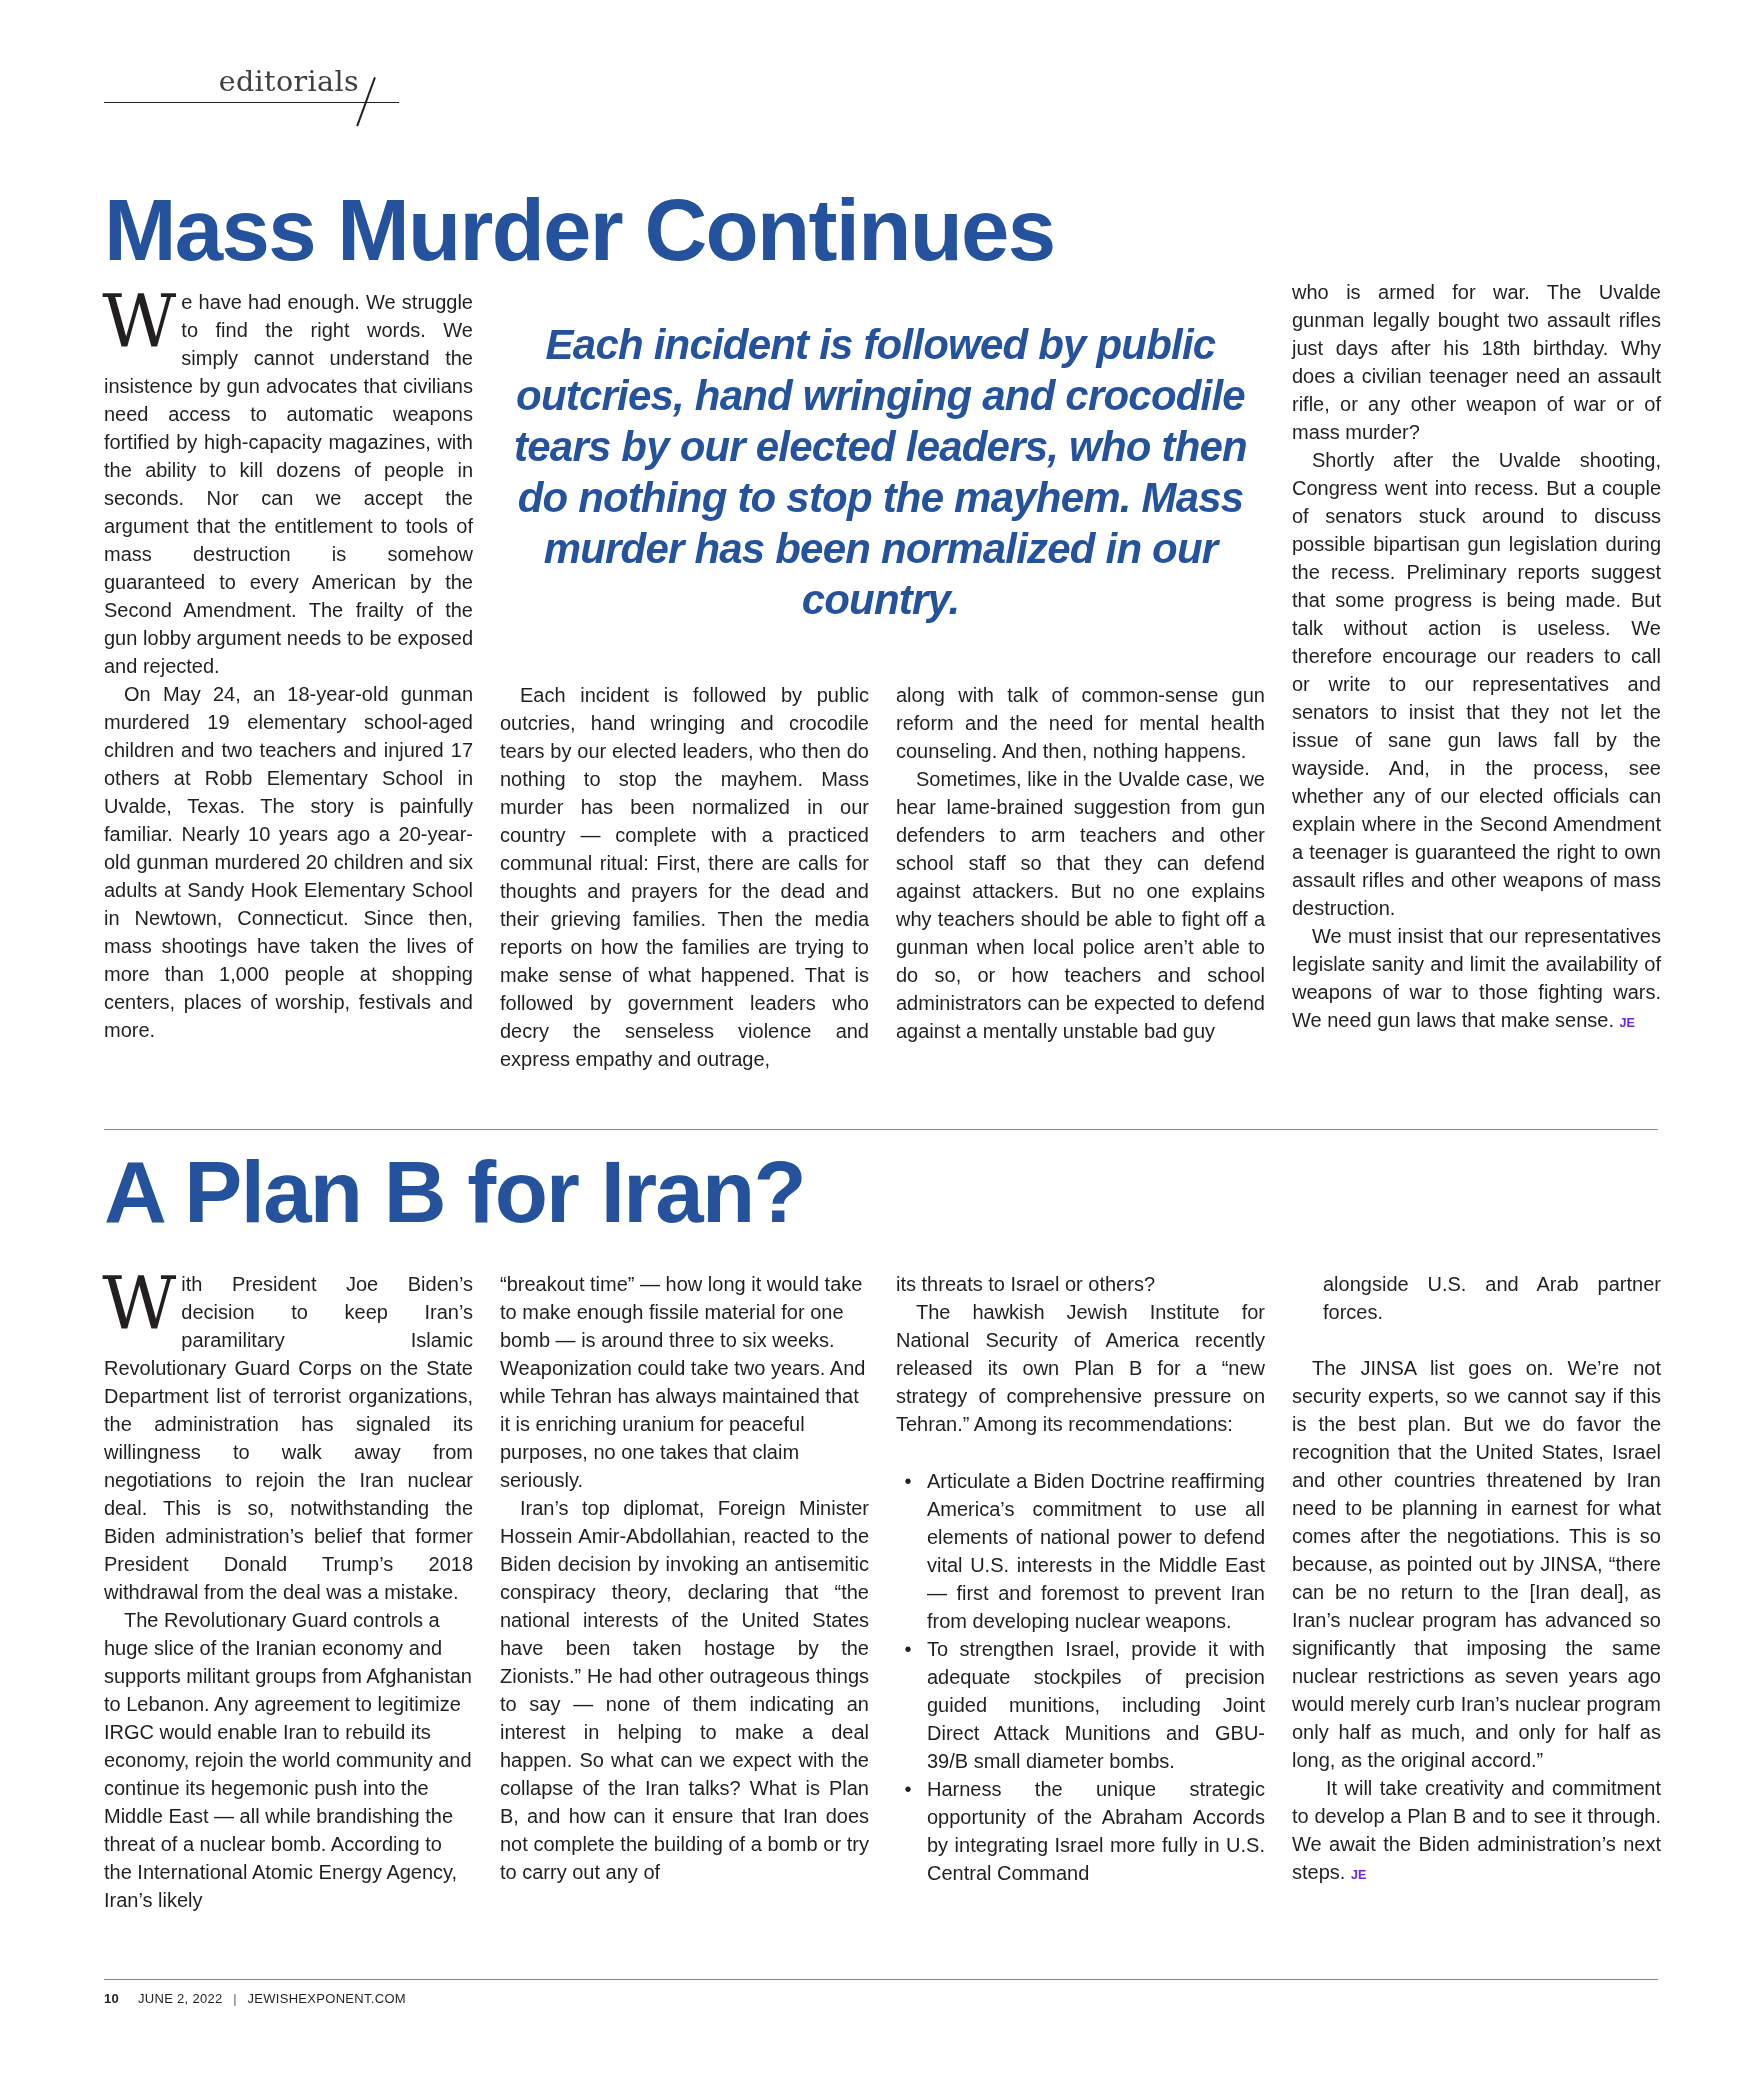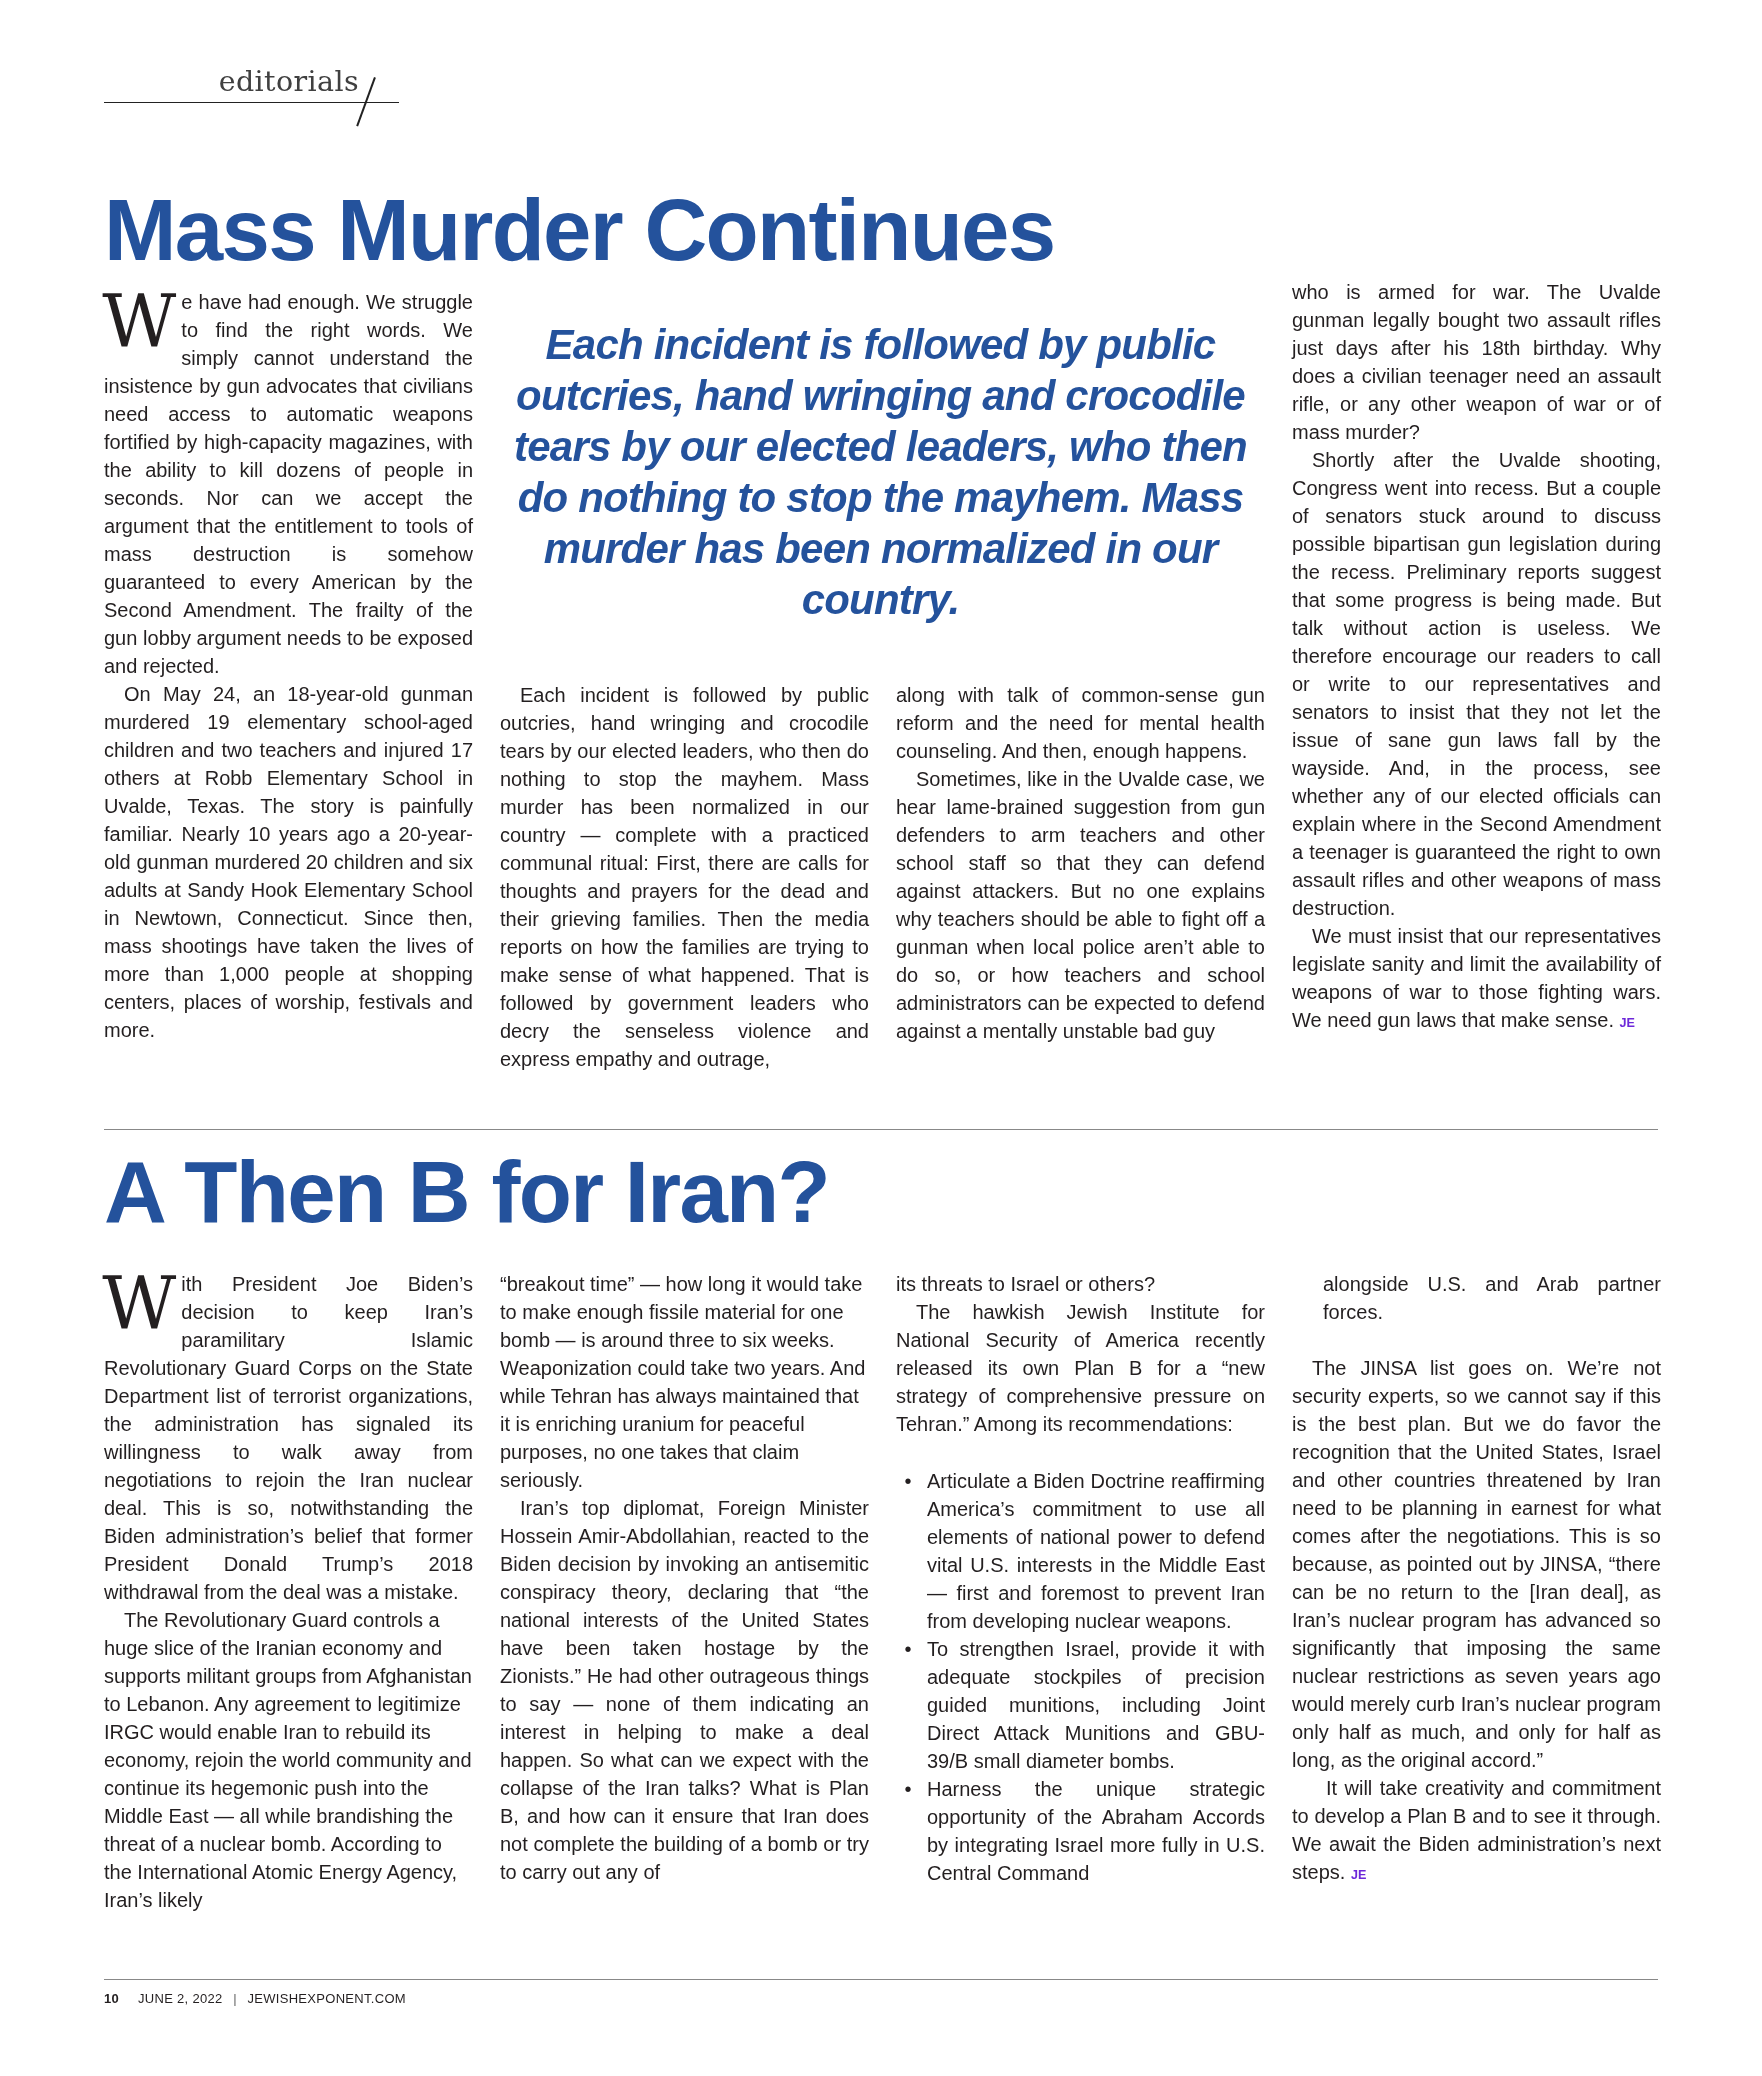--- a/index.html
+++ b/index.html
@@ -39,33 +39,33 @@
   <p class="ind">On May 24, an 18-year-old gunman murdered 19 elementary school-aged children and two teachers and injured 17 others at Robb Elementary School in Uvalde, Texas. The story is painfully familiar. Nearly 10 years ago a 20-year-old gunman murdered 20 children and six adults at Sandy Hook Elementary School in Newtown, Connecticut. Since then, mass shootings have taken the lives of more than 1,000 people at shopping centers, places of worship, festivals and more.</p>
 </div>
 
 <div class="pullquote">Each incident is followed by public outcries, hand wringing and crocodile tears by our elected leaders, who then do nothing to stop the mayhem. Mass murder has been normalized in our country.</div>
 
 <div class="col" style="left:500px; top:681px;">
   <p class="ind">Each incident is followed by public outcries, hand wringing and crocodile tears by our elected leaders, who then do nothing to stop the mayhem. Mass murder has been normalized in our country — complete with a practiced communal ritual: First, there are calls for thoughts and prayers for the dead and their grieving families. Then the media reports on how the families are trying to make sense of what happened. That is followed by government leaders who decry the senseless violence and express empathy and outrage,</p>
 </div>
 
 <div class="col" style="left:896px; top:681px;">
-  <p>along with talk of common-sense gun reform and the need for mental health counseling.  And then, enough happens.</p>
+  <p>along with talk of common-sense gun reform and the need for mental health counseling.  And then, nothing happens.</p>
   <p class="ind">Sometimes, like in the Uvalde case, we hear lame-brained suggestion from gun defenders to arm teachers and other school staff so that they can defend against attackers. But no one explains why teachers should be able to fight off a gunman when local police aren’t able to do so, or how teachers and school administrators can be expected to defend against a mentally unstable bad guy</p>
 </div>
 
 <div class="col" style="left:1292px; top:278px;">
   <p>who is armed for war. The Uvalde gunman legally bought two assault rifles just days after his 18th birthday. Why does a civilian teenager need an assault rifle, or any other weapon of war or of mass murder?</p>
   <p class="ind">Shortly after the Uvalde shooting, Congress went into recess. But a couple of senators stuck around to discuss possible bipartisan gun legislation during the recess. Preliminary reports suggest that some progress is being made. But talk without action is useless. We therefore encourage our readers to call or write to our representatives and senators to insist that they not let the issue of sane gun laws fall by the wayside. And, in the process, see whether any of our elected officials can explain where in the Second Amendment a teenager is guaranteed the right to own assault rifles and other weapons of mass destruction.</p>
   <p class="ind"><span>We must insist that our representatives legislate sanity and limit the availability of weapons of war to those fighting wars. We need gun laws that make sense.</span> <span class="sig">JE</span></p>
 </div>
 
 <div class="divider" style="top:1129px;"></div>
 
-<h1 class="headline" style="top:1148px;">A Then B for Iran?</h1>
+<h1 class="headline" style="top:1148px;">A Plan B for Iran?</h1>
 
 <div class="col" style="left:104px; top:1270px;">
   <p><span class="dropcap">W</span><span>ith President Joe Biden’s decision to keep Iran’s paramilitary Islamic Revolutionary Guard Corps on the State Department list of terrorist organizations, the administration has signaled its willingness to walk away from negotiations to rejoin the Iran nuclear deal. This is so, notwithstanding the Biden administration’s belief that former President Donald Trump’s 2018 withdrawal from the deal was a mistake.</span></p>
   <p class="ind" style="text-align:left;">The Revolutionary Guard controls a huge slice of the Iranian economy and supports militant groups from Afghanistan to Lebanon. Any agreement to legitimize IRGC would enable Iran to rebuild its economy, rejoin the world community and continue its hegemonic push into the Middle East — all while brandishing the threat of a nuclear bomb. According to the International Atomic Energy Agency, Iran’s likely</p>
 </div>
 
 <div class="col" style="left:500px; top:1270px;">
   <p style="text-align:left;">“breakout time” — how long it would take to make enough fissile material for one bomb — is around three to six weeks. Weaponization could take two years. And while Tehran has always maintained that it is enriching uranium for peaceful purposes, no one takes that claim seriously.</p>
   <p class="ind">Iran’s top diplomat, Foreign Minister Hossein Amir-Abdollahian, reacted to the Biden decision by invoking an antisemitic conspiracy theory, declaring that “the national interests of the United States have been taken hostage by the Zionists.” He had other outrageous things to say — none of them indicating an interest in helping to make a deal happen. So what can we expect with the collapse of the Iran talks? What is Plan B, and how can it ensure that Iran does not complete the building of a bomb or try to carry out any of</p>
 </div>

